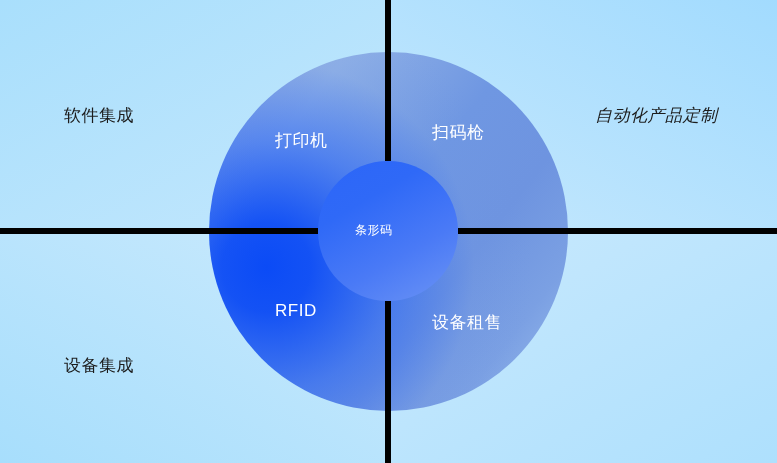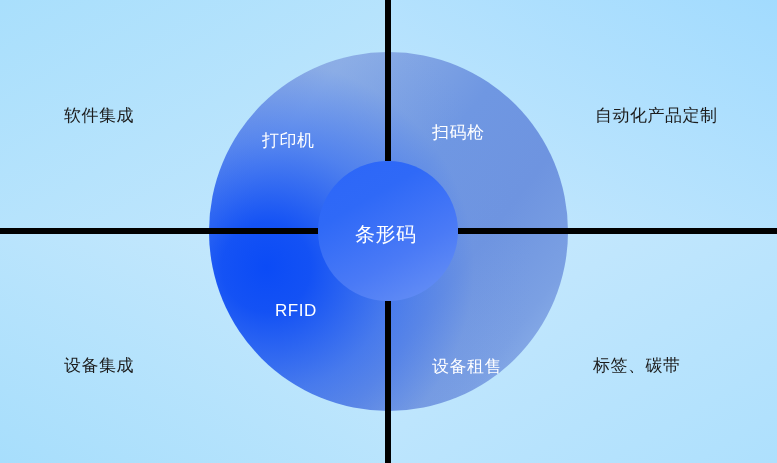--- a/index.html
+++ b/index.html
@@ -81,33 +81,33 @@
     font-size: 17px;
     letter-spacing: 0.5px;
   }
   .label-inner-ring {
     color: #ffffff;
     font-size: 17px;
     letter-spacing: 0.5px;
   }
   .label-core {
     color: #ffffff;
-    font-size: 20px;
+    font-size: 12px;
     letter-spacing: 0.5px;
   }
 
   .lbl-sw-integration   { left: 64px;  top: 107px; }
-  .lbl-auto-product     { left: 595px; top: 107px; }
+  .lbl-auto-product     { left: 595px; top: 107px; font-style: italic; }
   .lbl-device-integ     { left: 64px;  top: 357px; font-family: Liberation Serif, serif; }
   .lbl-label-ribbon     { left: 593px; top: 357px; }
 
-  .lbl-printer          { left: 262px; top: 132px; }
+  .lbl-printer          { left: 275px; top: 132px; }
   .lbl-scanner          { left: 432px; top: 124px; }
   .lbl-rfid             { left: 275px; top: 302px; }
-  .lbl-rental           { left: 432px; top: 314px; margin-top: 44px; }
+  .lbl-rental           { left: 432px; top: 314px; }
 
   .lbl-barcode          { left: 355px; top: 224px; }
 </style>
 </head>
 <body>
 
 <div id="stage">
 
   <div class="bg-layer"></div>
   <div class="quad quad-tl"></div>
@@ -123,21 +123,20 @@
   <div class="line line-h-right"></div>
   <div class="line line-v-top"></div>
   <div class="line line-v-bottom"></div>
 
   <div class="label label-outer lbl-sw-integration">软件集成</div>
 
   <div class="label label-outer lbl-auto-product">自动化产品定制</div>
 
   <div class="label label-outer lbl-device-integ">设备集成</div>
 
-  <div class="label label-outer lbl-label-ribbon">标签、碳带</div>
 
   <div class="label label-inner-ring lbl-printer">打印机</div>
 
   <div class="label label-inner-ring lbl-scanner">扫码枪</div>
 
   <div class="label label-inner-ring lbl-rfid">RFID</div>
 
   <div class="label label-inner-ring lbl-rental">设备租售</div>
 
   <div class="label label-core lbl-barcode">条形码</div>

